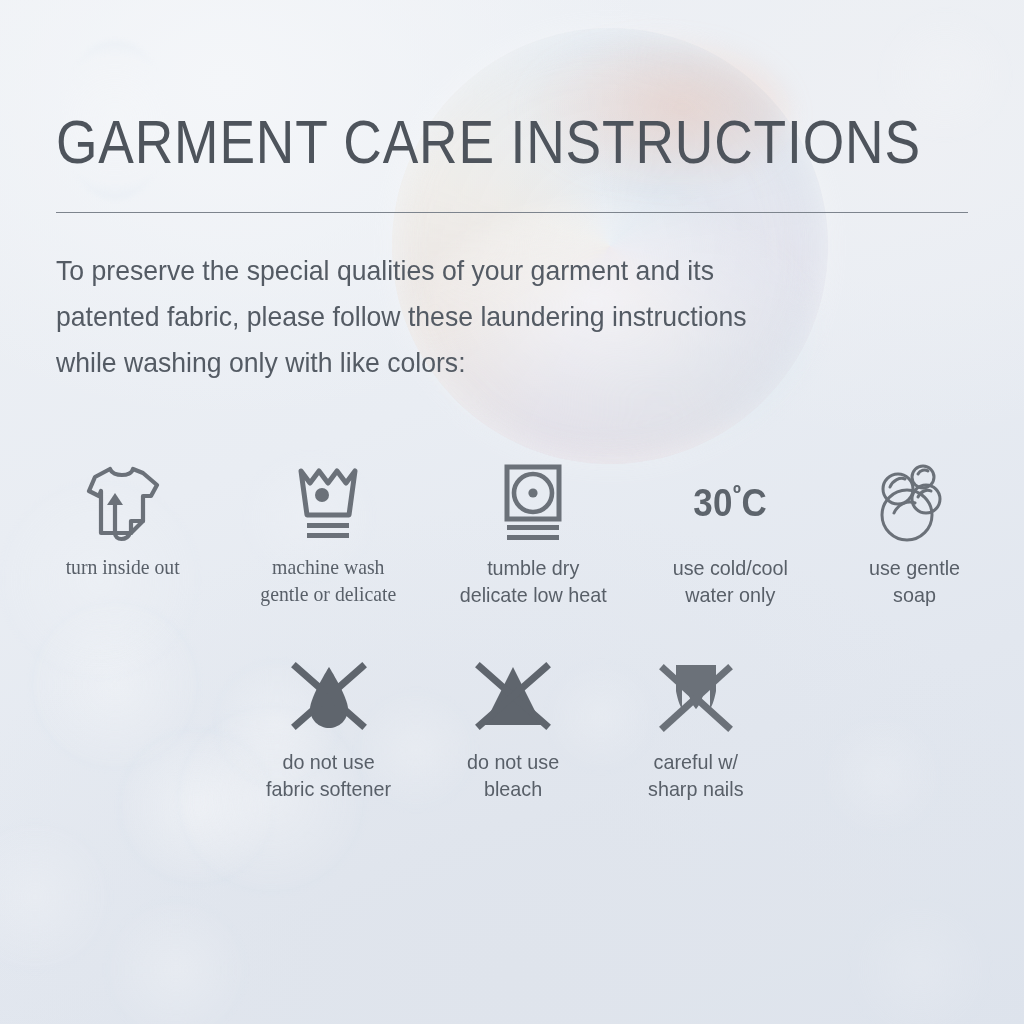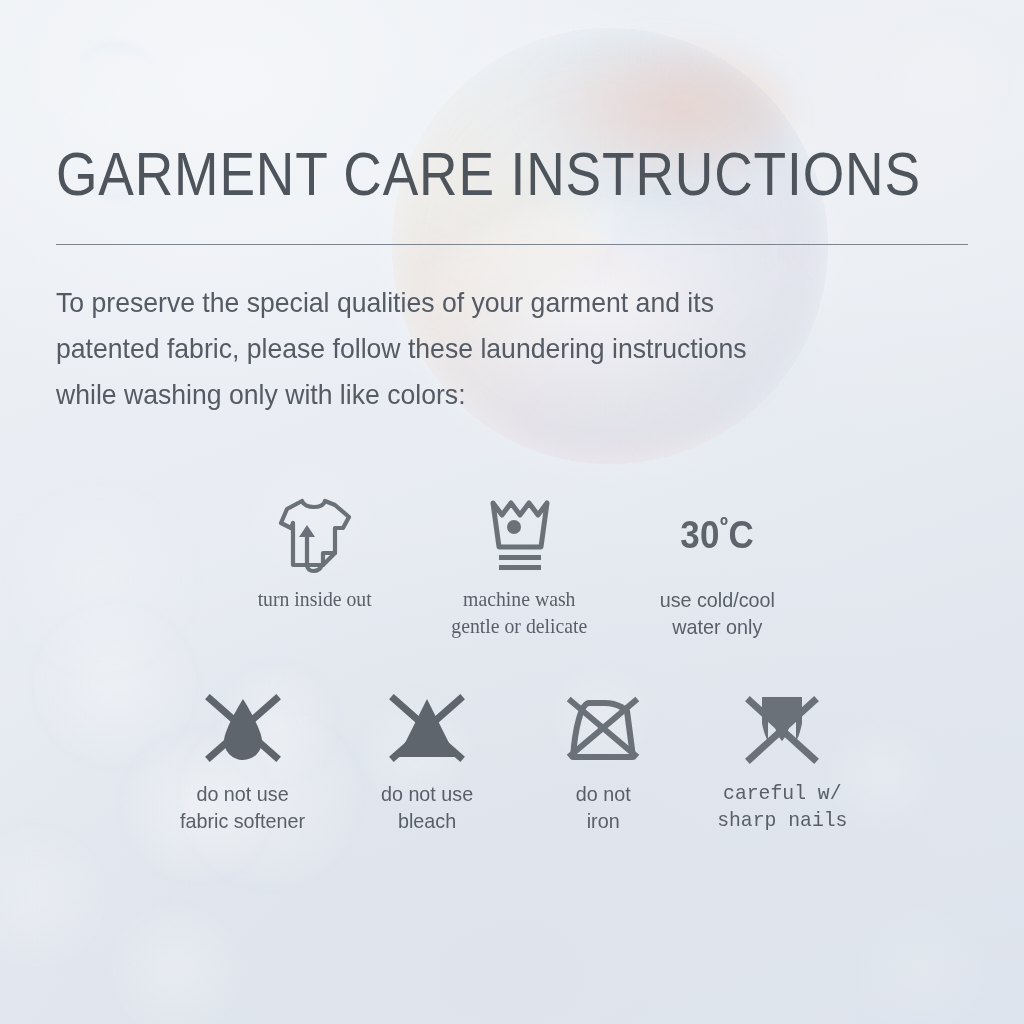--- a/index.html
+++ b/index.html
@@ -101,21 +101,21 @@
         rgba(255,255,255,0.00) 70%),
       radial-gradient(circle at 50% 50%,
         rgba(255,255,255,0) 66%,
         rgba(196,216,234,0.55) 80%,
         rgba(226,214,230,0.30) 92%,
         rgba(255,255,255,0) 100%);
     filter:blur(2.5px);
   }
 
   
-  .content { position:absolute; inset:0;margin-top:32px; }
+  .content { position:absolute; inset:0; }
 
   .title {
     position:absolute;
     left:56px; top:104px;
     width:912px;
     font-size:62px;
     line-height:76px;
     letter-spacing:1px;
     font-weight:400;
     color:#4e545c;
@@ -255,31 +255,68 @@
             <rect x="14" y="60" width="42" height="5" fill="#6b7179"></rect>
             <rect x="14" y="70" width="42" height="5" fill="#6b7179"></rect>
           </svg>
         </div>
         <div class="caption">
           <span>machine wash</span>
           <span>gentle or delicate</span>
         </div>
       </div>
 
+      <div class="care-item" style="width:205px;">
+        <div class="glyph">
+          <svg width="64" height="80" viewBox="0 0 64 80">
+            <rect x="6" y="4" width="52" height="52" fill="none" stroke="#6b7179" stroke-width="5"></rect>
+            <circle cx="32" cy="30" r="19" fill="none" stroke="#6b7179" stroke-width="4.6"></circle>
+            <circle cx="32" cy="30" r="4.6" fill="#6b7179"></circle>
+            <rect x="6" y="62" width="52" height="5" fill="#6b7179"></rect>
+            <rect x="6" y="72" width="52" height="5" fill="#6b7179"></rect>
+          </svg>
+        </div>
+        <div class="caption">
+          <span>tumble dry</span>
+          <span>delicate low heat</span>
+        </div>
+      </div>
 
       <div class="care-item" style="width:190px;">
         <div class="glyph">
           <div class="temp-text"><span>30</span><sup>º</sup><span>C</span></div>
         </div>
         <div class="caption">
           <span>use cold/cool</span>
           <span>water only</span>
         </div>
       </div>
 
+      <div class="care-item" style="width:178px;">
+        <div class="glyph">
+          <svg width="74" height="80" viewBox="0 0 74 80">
+            <g fill="none" stroke="#6b7179" stroke-width="3">
+              <circle cx="29" cy="52" r="25"></circle>
+              <circle cx="20" cy="26" r="15"></circle>
+              <circle cx="48" cy="36" r="14"></circle>
+              <circle cx="45" cy="14" r="11"></circle>
+            </g>
+            <g fill="none" stroke="#6b7179" stroke-width="3" stroke-linecap="round">
+              <path d="M12 24 C15 17 22 14 27 16"></path>
+              <path d="M40 34 C43 28 49 26 53 28"></path>
+              <path d="M40 11 C42 7 47 6 50 8"></path>
+              <path d="M16 50 C20 41 30 37 37 40"></path>
+            </g>
+          </svg>
+        </div>
+        <div class="caption">
+          <span>use gentle</span>
+          <span>soap</span>
+        </div>
+      </div>
     </div>
 
     <div class="row" id="row-2">
 
       <div class="care-item" style="width:188px;">
         <div class="glyph">
           <svg width="86" height="80" viewBox="0 0 86 80">
             <path d="M43 10 C43 10 62 40 62 52 C62 63 53 71 43 71 C33 71 24 63 24 52 C24 40 43 10 43 10 Z" fill="#5f656d"></path>
             <g stroke="#5f656d" stroke-width="7" stroke-linecap="square">
               <line x1="10" y1="10" x2="76" y2="68"></line>
@@ -303,37 +340,22 @@
             </g>
           </svg>
         </div>
         <div class="caption">
           <span>do not use</span>
           <span>bleach</span>
         </div>
       </div>
 
 
-      <div class="care-item" style="width:172px;">
-        <div class="glyph">
-          <svg width="84" height="80" viewBox="0 0 84 80">
-            <path d="M12 68 L72 68 L66 22 C66 22 58 14 44 14 L28 14 C20 14 14 40 12 68 Z" fill="none" stroke="#6b7179" stroke-width="6" stroke-linejoin="round"></path>
-            <g stroke="#6b7179" stroke-width="6" stroke-linecap="square">
-              <line x1="10" y1="12" x2="74" y2="66"></line>
-              <line x1="74" y1="12" x2="10" y2="66"></line>
-            </g>
-          </svg>
-        </div>
-        <div class="caption">
-          <span>do not</span>
-          <span>iron</span>
-        </div>
-      </div>
-
-      <div class="care-item" style="width:186px;font-family:Liberation Mono, monospace;">
+
+      <div class="care-item" style="width:186px;">
         <div class="glyph">
           <svg width="84" height="80" viewBox="0 0 84 80">
             <path d="M22 8 L62 8 L62 34 C62 34 60 46 56 52 L56 30 L50 30
                      C50 44 42 52 42 52 C42 52 34 44 34 30 L28 30 L28 52
                      C24 46 22 34 22 34 Z" fill="#6b7179"></path>
             <g stroke="#6b7179" stroke-width="7" stroke-linecap="square">
               <line x1="10" y1="12" x2="74" y2="70"></line>
               <line x1="74" y1="12" x2="10" y2="70"></line>
             </g>
           </svg>

